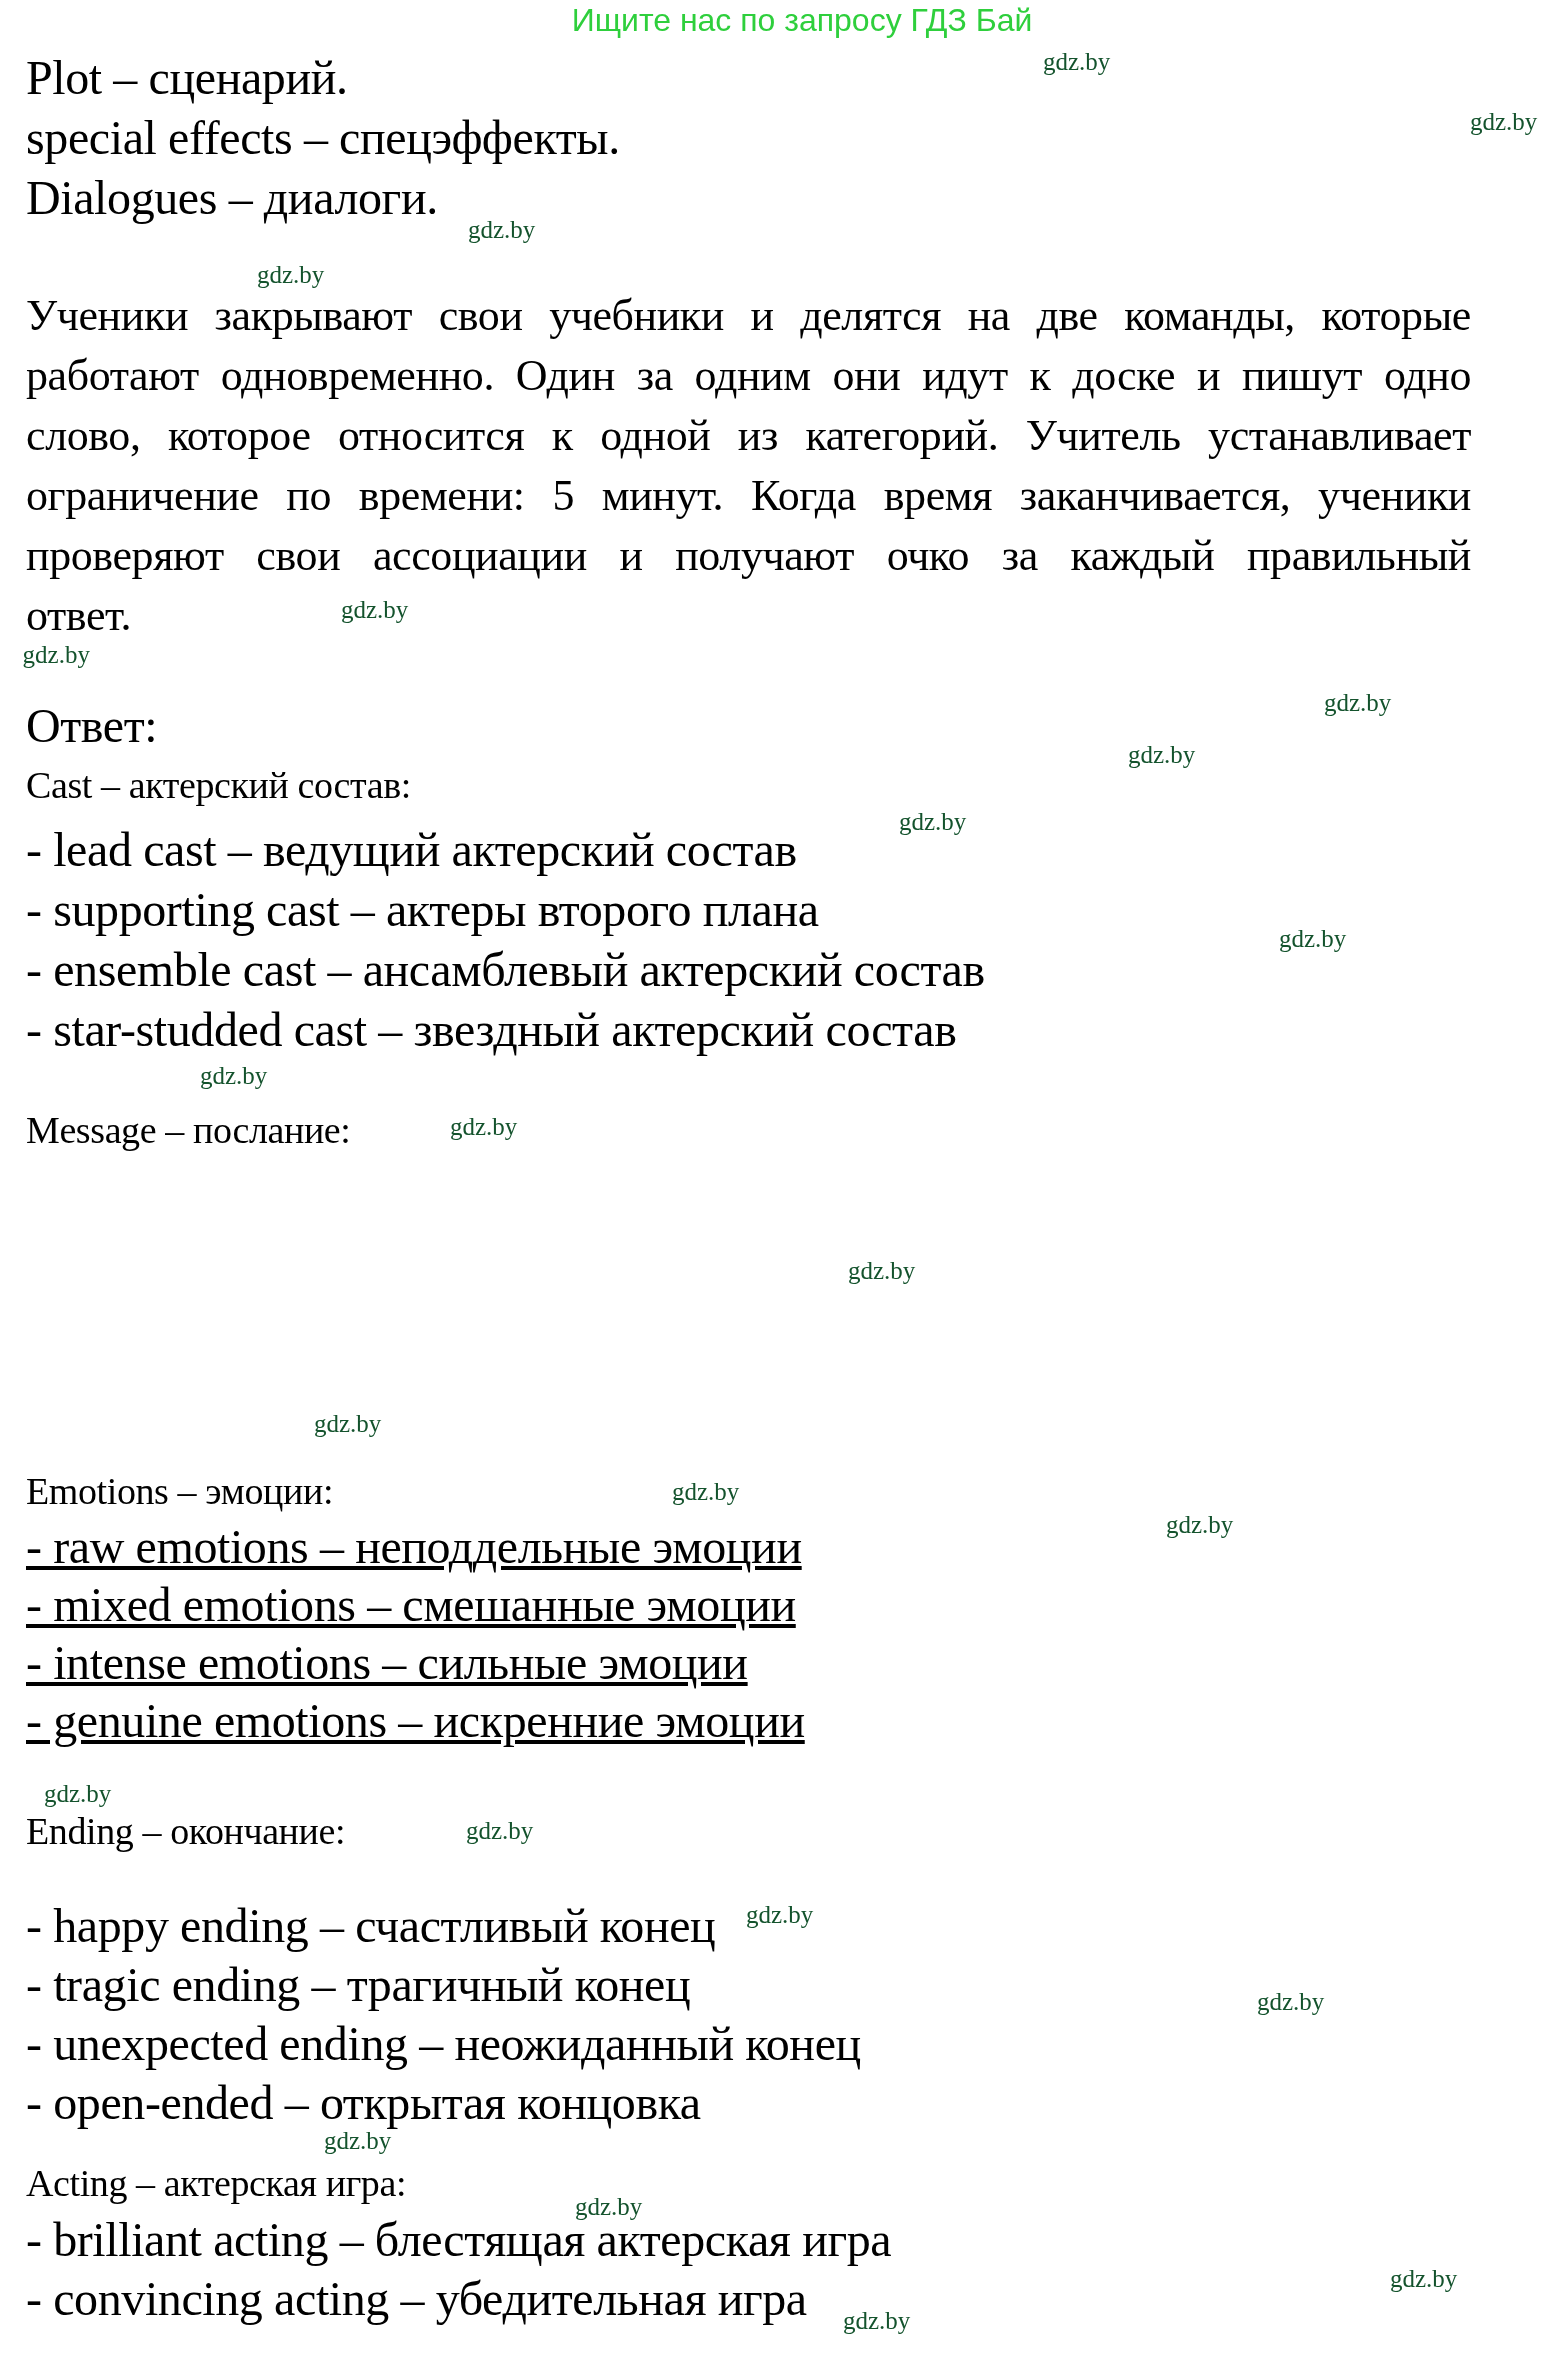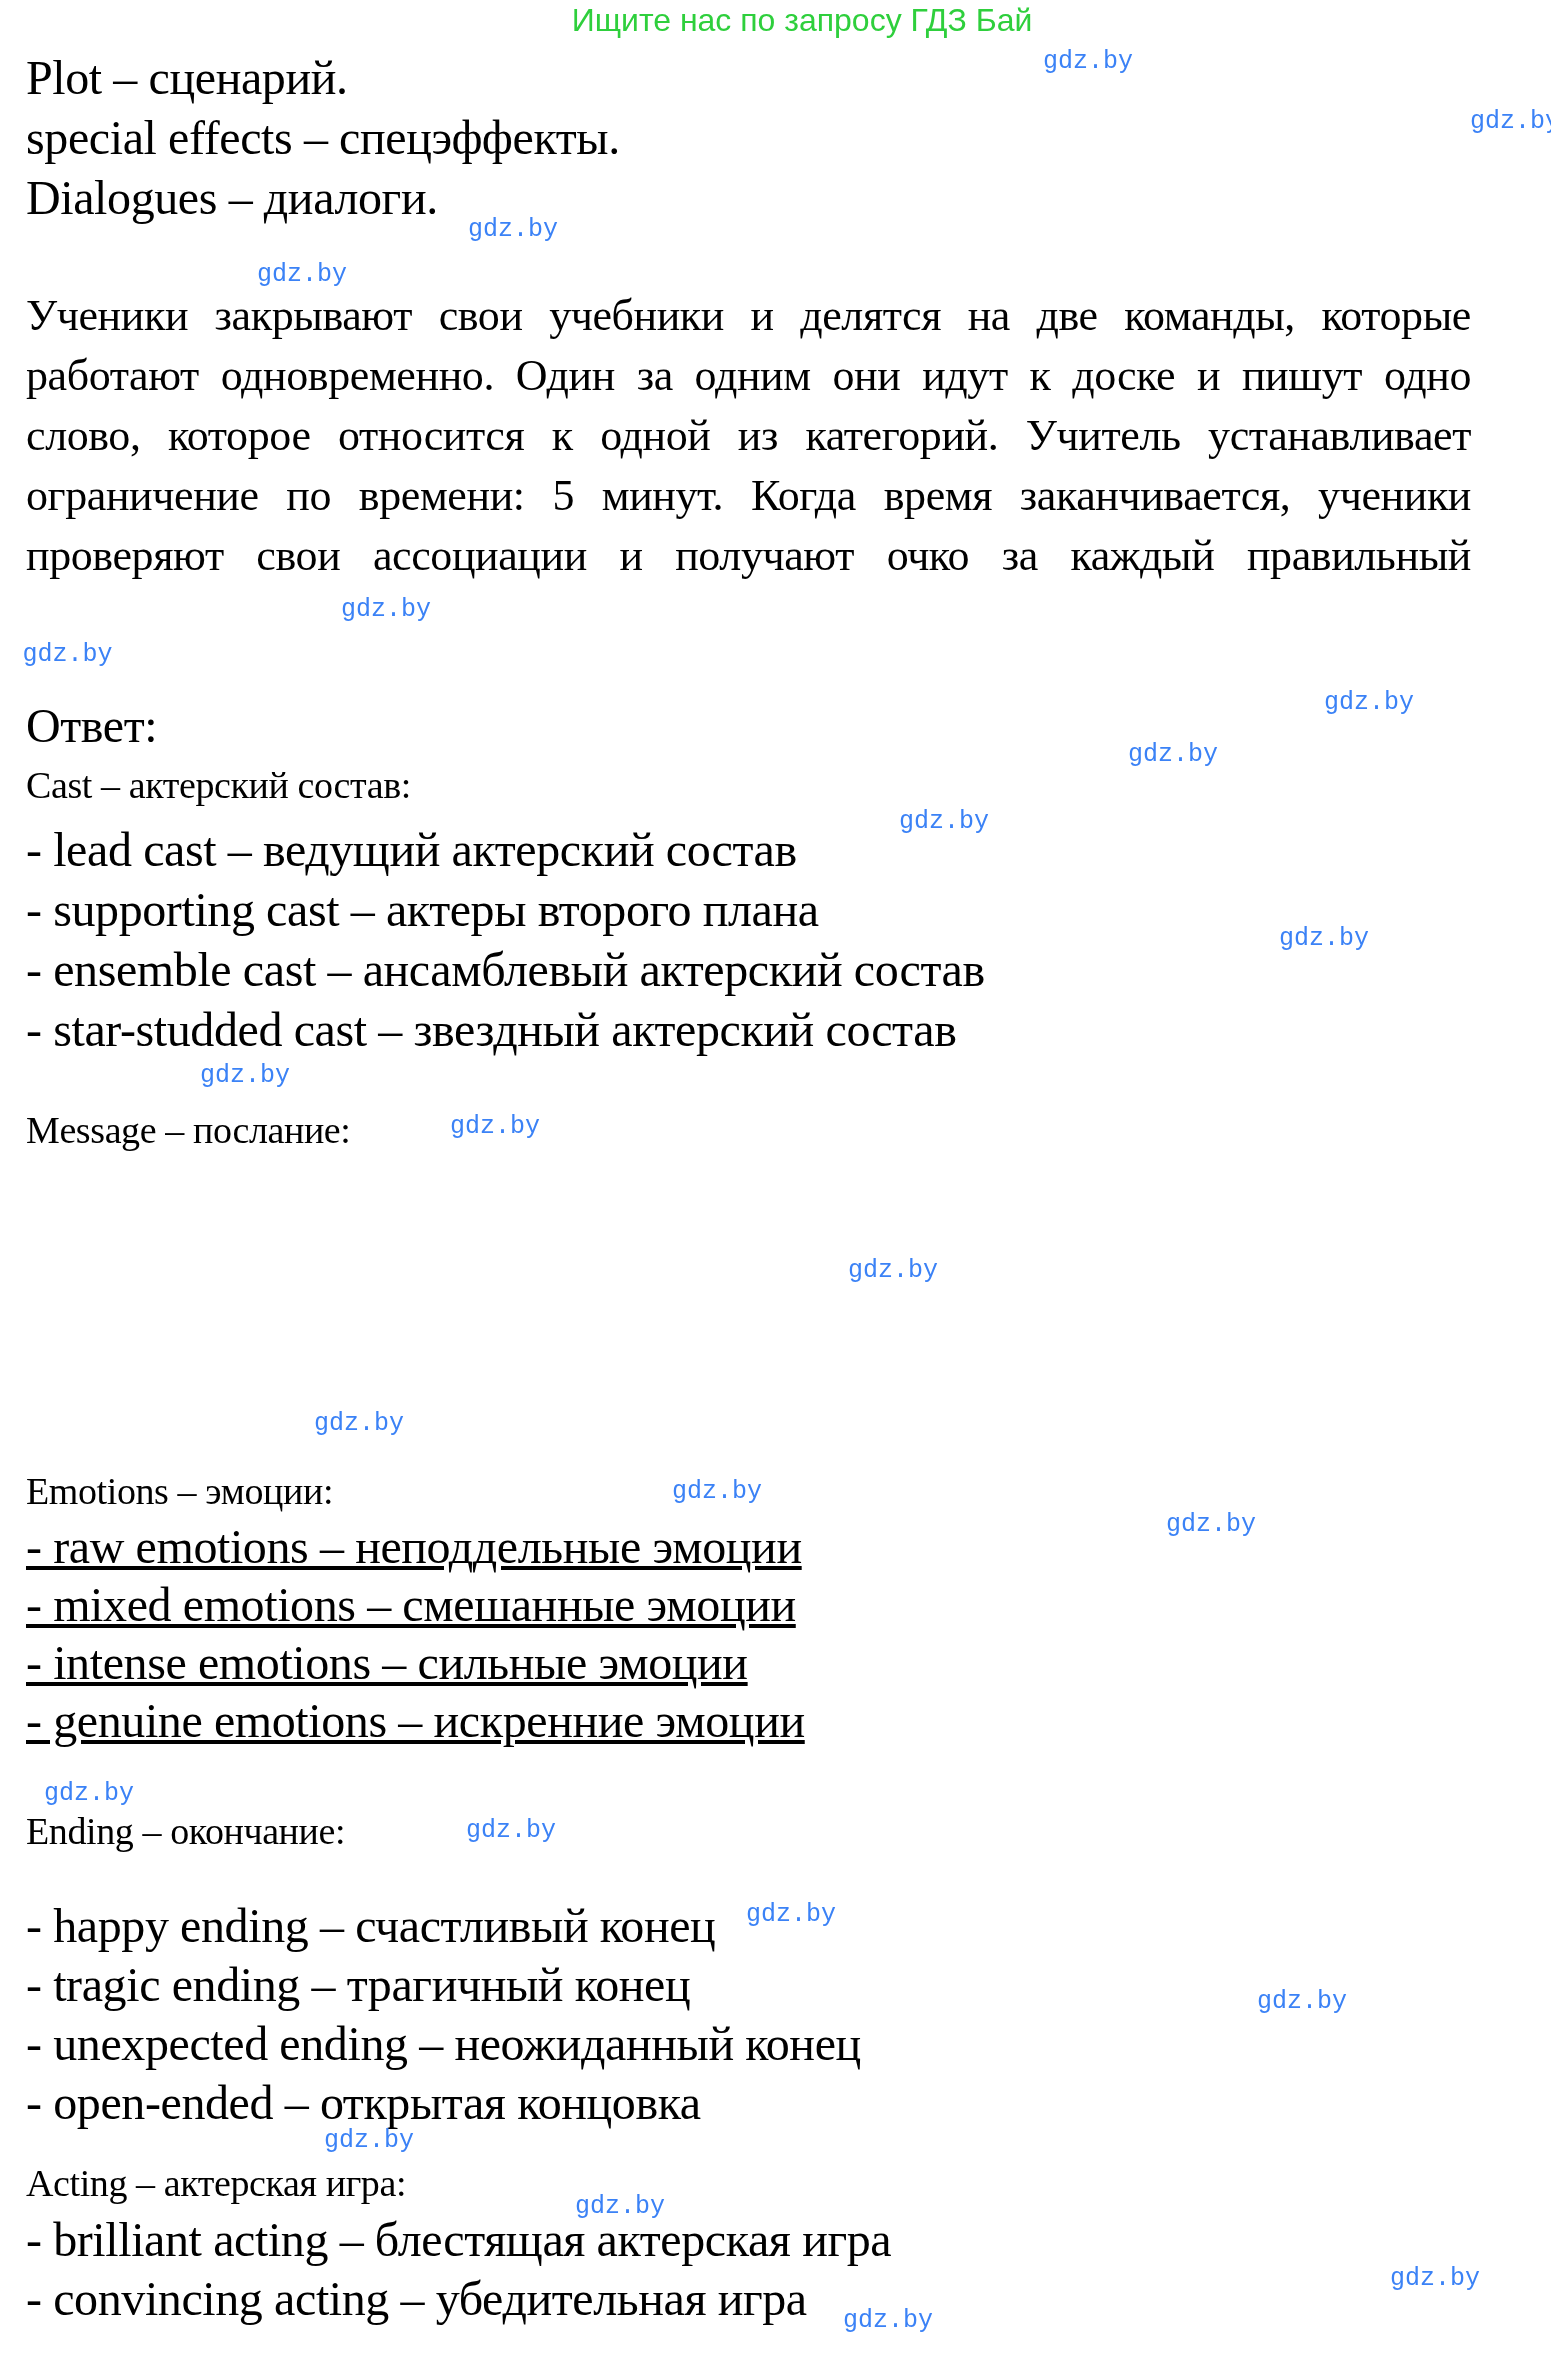--- a/index.html
+++ b/index.html
@@ -44,23 +44,23 @@
   .answer-label{top:696px;left:26px;font-size:48px;line-height:59px;}
   .sec-title{left:26px;font-size:38px;line-height:59px;text-align:right;}
   .sec-items{left:26px;font-size:48px;}
   .t-cast{top:756px;}  .i-cast{top:812px;line-height:60px;margin-top:8px;}
   .t-msg{top:1101px;}  .i-msg{top:1163px;line-height:59px;}
   .t-emo{top:1462px;}  .i-emo{top:1518px;line-height:58px;text-decoration:underline;}
   .t-end{top:1802px;}  .i-end{top:1896px;line-height:59px;}
   .t-act{top:2154px;}  .i-act{top:2210px;line-height:59px;}
   .wm{
     position:absolute;
-    font-family:Liberation Mono, monospace;
+    font-family:Liberation Serif, serif;
     font-size:25px;line-height:27.4px;
-    color:#3b82f6;
+    color:#14532d;
     white-space:nowrap;
   }
 </style>
 </head>
 <body>
 
 <div class="page">
 
   <div class="abs sans header-notice">Ищите нас по запросу ГДЗ Бай</div>
 
@@ -69,20 +69,21 @@
     <div>special effects – спецэффекты.</div>
     <div>Dialogues – диалоги.</div>
   </div>
 
   <div class="abs serif para">
     <div class="jline">Ученики закрывают свои учебники и делятся на две команды, которые</div>
     <div class="jline">работают одновременно. Один за одним они идут к доске и пишут одно</div>
     <div class="jline">слово, которое относится к одной из категорий. Учитель устанавливает</div>
     <div class="jline">ограничение по времени: 5 минут. Когда время заканчивается, ученики</div>
     <div class="jline">проверяют свои ассоциации и получают очко за каждый правильный</div>
+    <div class="lline">ответ.</div>
   </div>
 
   <div class="abs serif answer-label">Ответ:</div>
 
   <div class="abs serif sec-title t-cast">Cast – актерский состав:</div>
   <div class="abs serif sec-items i-cast">
     <div>- lead cast – ведущий актерский состав</div>
     <div>- supporting cast – актеры второго плана</div>
     <div>- ensemble cast – ансамблевый актерский состав</div>
     <div>- star-studded cast – звездный актерский состав</div>

